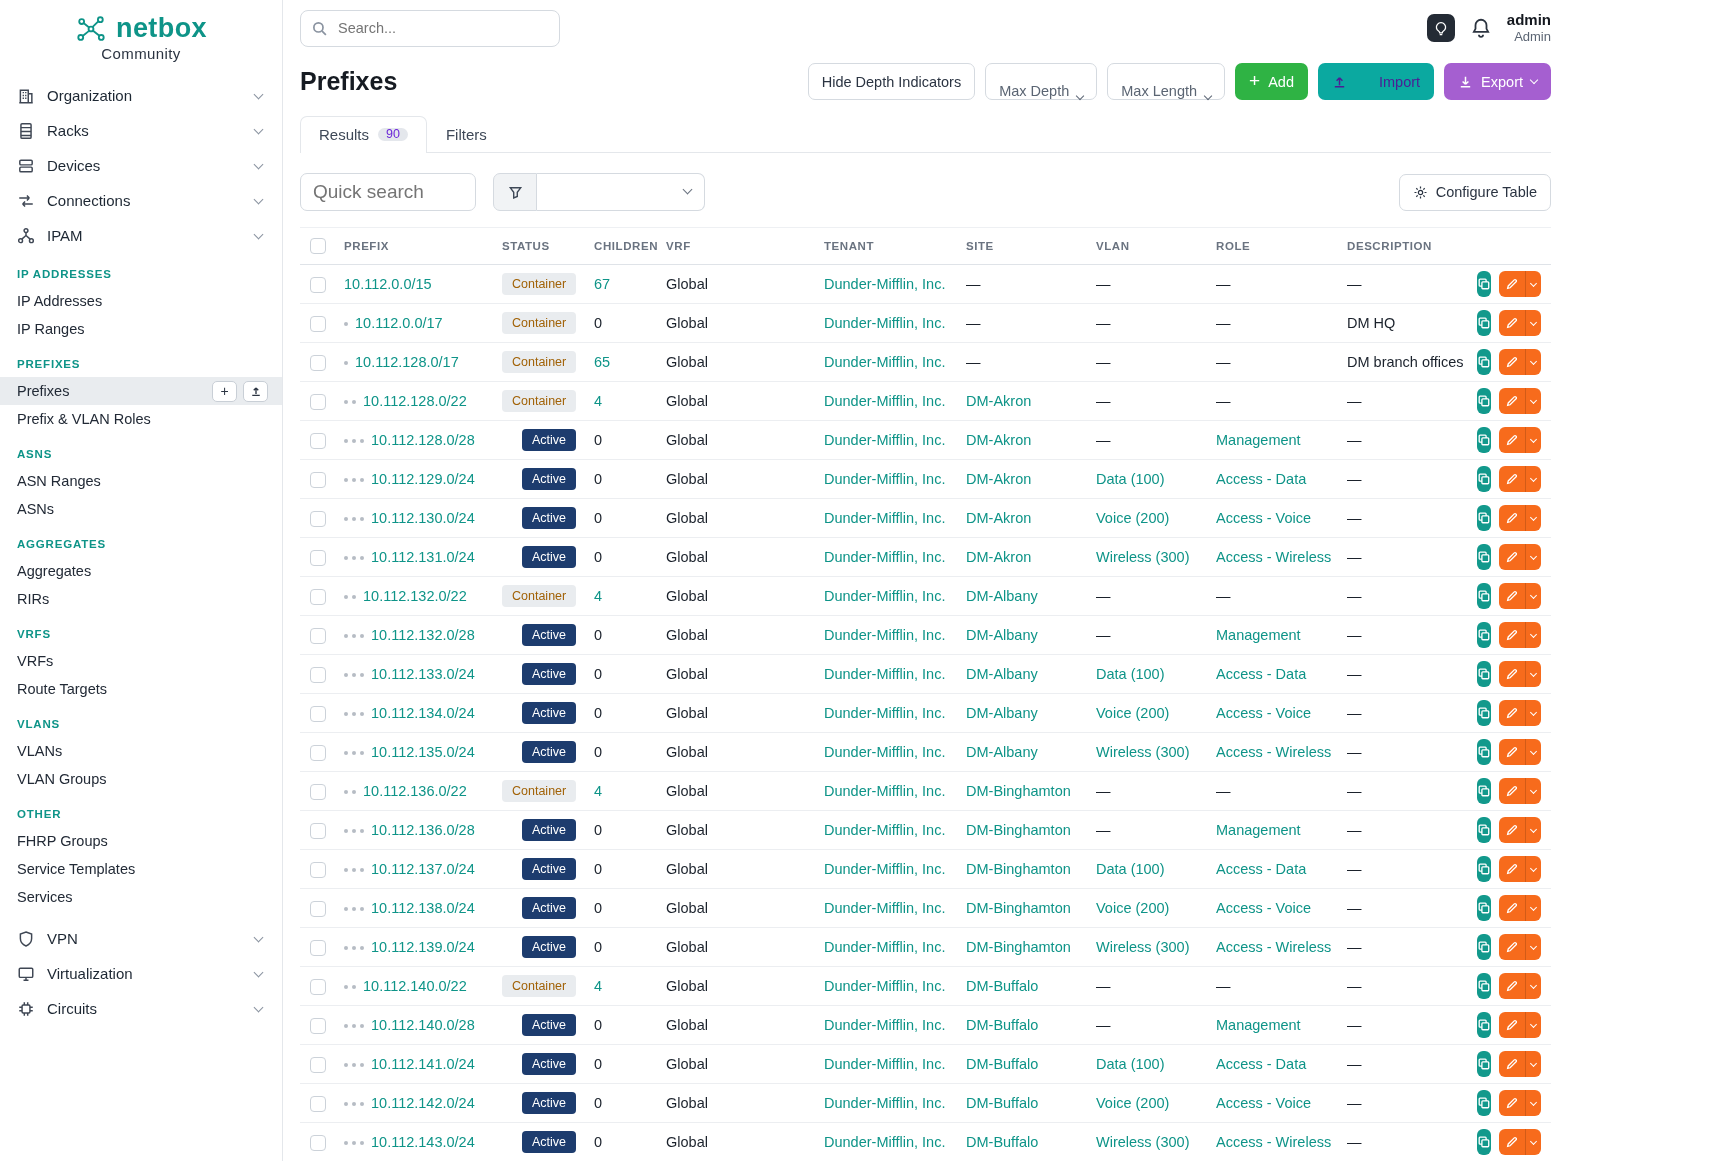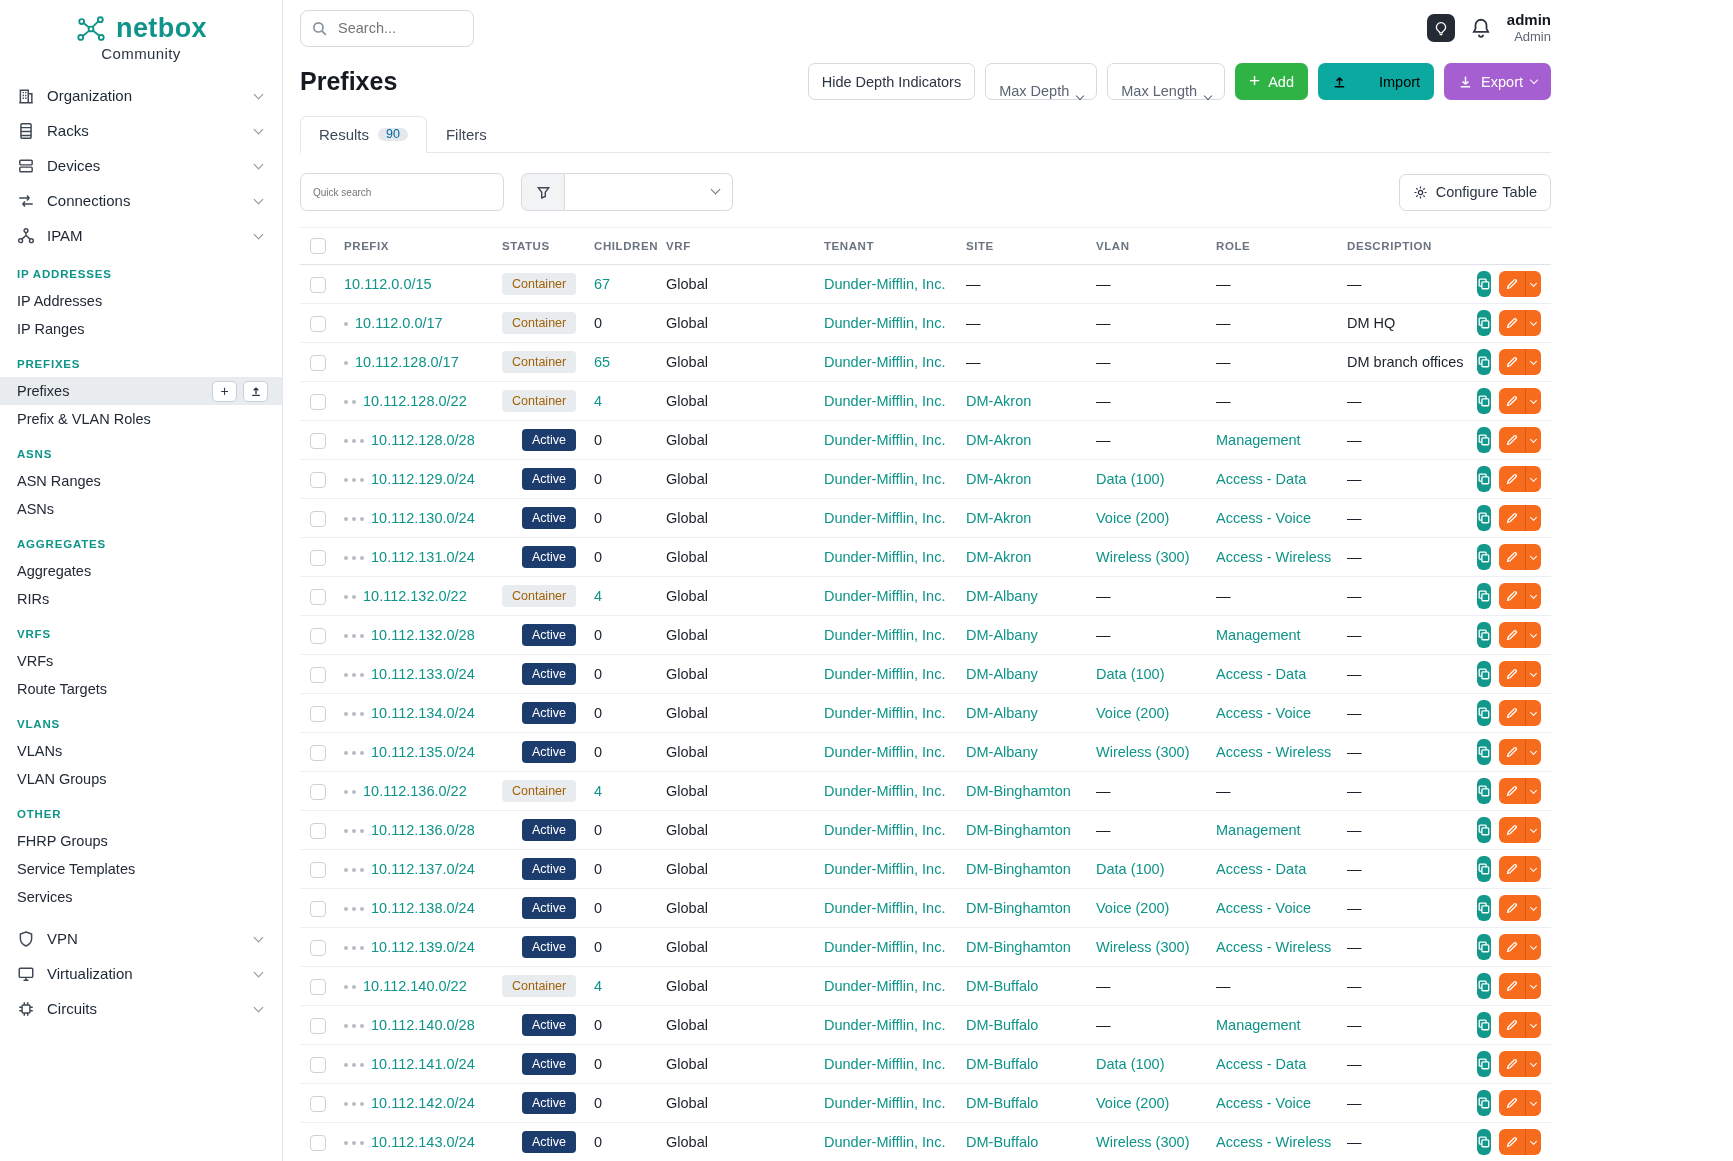--- a/index.html
+++ b/index.html
@@ -29,53 +29,53 @@
   .sub-item{display:flex;align-items:center;height:28px;padding:0 14px 0 17px;font-size:14.5px;color:#222a36;cursor:pointer;}
   .sub-item.active{background:#e9ecef;}
   .mini-group{margin-left:auto;display:flex;gap:6px;}
   .mini-btn{width:25px;height:21px;border:1px solid #c9cfd6;background:#fff;border-radius:5px;font-size:14px;line-height:1;color:#2b3442;display:flex;align-items:center;justify-content:center;padding:0;cursor:pointer;}
   .mini-btn svg{width:12px;height:12px;}
   .side-bottom{margin-top:10px;}
 
   
   main{flex:1;padding:0 182px 0 17px;overflow:hidden;}
   .topbar{display:flex;align-items:center;height:56px;}
-  .search-box{position:relative;width:174px;}
+  .search-box{position:relative;width:260px;}
   .search-box input{width:100%;height:37px;border:1px solid #d5dae0;border-radius:8px;padding:0 12px 0 37px;font-size:14.5px;color:#333;outline:none;background:#fff;}
   .search-box .icon{position:absolute;left:11px;top:10px;width:17px;height:17px;color:#8a93a0;}
   .top-right{margin-left:auto;display:flex;align-items:center;gap:15px;}
   .bulb-btn{width:28px;height:28px;border-radius:7px;background:#242b35;color:#fff;display:flex;align-items:center;justify-content:center;border:none;cursor:pointer;}
   .bulb-btn svg{width:16px;height:16px;}
   .bell{width:22px;height:22px;color:#2c3440;cursor:pointer;}
   .bell svg{width:100%;height:100%;}
   .user{text-align:right;line-height:1.25;}
   .user-name{font-weight:700;font-size:15px;color:#14181f;}
   .user-role{font-size:13px;color:#5b6573;}
 
   .page-head{display:flex;align-items:center;margin-top:7px;}
   .page-title{font-size:25px;font-weight:600;color:#161b22;margin:0;}
   .head-actions{margin-left:auto;display:flex;gap:10px;align-items:center;}
   .btn{height:37px;border-radius:7px;font-size:14.5px;display:inline-flex;align-items:center;gap:8px;padding:0 13px;border:1px solid transparent;cursor:pointer;background:#fff;white-space:nowrap;}
   .btn .chev{width:6px;height:6px;}
   .btn-outline{border-color:#d5dae0;color:#2b3442;}
   .btn-muted{border-color:#d5dae0;color:#5b6573;align-items:flex-end;}
   .btn-add{background:var(--green);color:#fff;}
-  .btn-import{background:var(--import);color:#000000;gap:32px;}
+  .btn-import{background:var(--import);color:#4c1d95;gap:32px;}
   .btn-export{background:var(--export);color:#fff;}
   .btn-export .chev{border-color:#fff;}
   .btn svg{width:15px;height:15px;}
   .plus{font-size:19px;line-height:0;margin-top:-2px;font-weight:500;}
 
   .tabs{display:flex;border-bottom:1px solid var(--border);margin-top:16px;}
   .tab{display:flex;align-items:center;gap:9px;padding:9px 18px 10px;font-size:15px;color:#3e4857;border:1px solid transparent;border-bottom:none;border-radius:7px 7px 0 0;margin-bottom:-1px;cursor:pointer;background:transparent;}
   .tab.active{border-color:var(--border);background:#fff;}
-  .tab-badge{background:#e4e7ec;color:#0369a1;font-size:12.5px;padding:0 8px;border-radius:7px;line-height:1;}
+  .tab-badge{background:#e4e7ec;color:#6d28d9;font-size:12.5px;padding:0 8px;border-radius:7px;line-height:1;}
 
   .toolbar{display:flex;align-items:center;margin:20px 0 16px;gap:17px;}
-  .quick-search input{width:204px;height:38px;border:1px solid #d5dae0;border-radius:7px;padding:0 12px;font-size:10px;color:#333;outline:none;}
+  .quick-search input{width:176px;height:38px;border:1px solid #d5dae0;border-radius:7px;padding:0 12px;font-size:19px;color:#333;outline:none;}
   .filter-group{display:flex;align-items:stretch;height:38px;}
   .filter-btn{width:44px;background:#f1f3f5;border:1px solid #d5dae0;border-radius:7px 0 0 7px;display:flex;align-items:center;justify-content:center;color:#3e4857;cursor:pointer;padding:0;}
   .filter-btn svg{width:15px;height:15px;}
   .filter-select{width:168px;border:1px solid #d5dae0;border-left:none;border-radius:0 7px 7px 0;background:#fff;position:relative;cursor:pointer;}
   .filter-select .chev{position:absolute;right:13px;top:15px;color:#6a7380;}
   .configure-btn{margin-left:auto;}
 
   table{width:100%;border-collapse:collapse;table-layout:fixed;}
   thead th{font-size:11.5px;letter-spacing:.05em;color:var(--muted);font-weight:700;text-align:left;padding:10px 10px;border-top:1px solid #eef0f3;border-bottom:1px solid #dfe3e8;white-space:nowrap;}
   tbody td{padding:0 10px;height:39px;font-size:14.5px;border-bottom:1px solid #eceef1;white-space:nowrap;overflow:hidden;color:var(--ink);}

